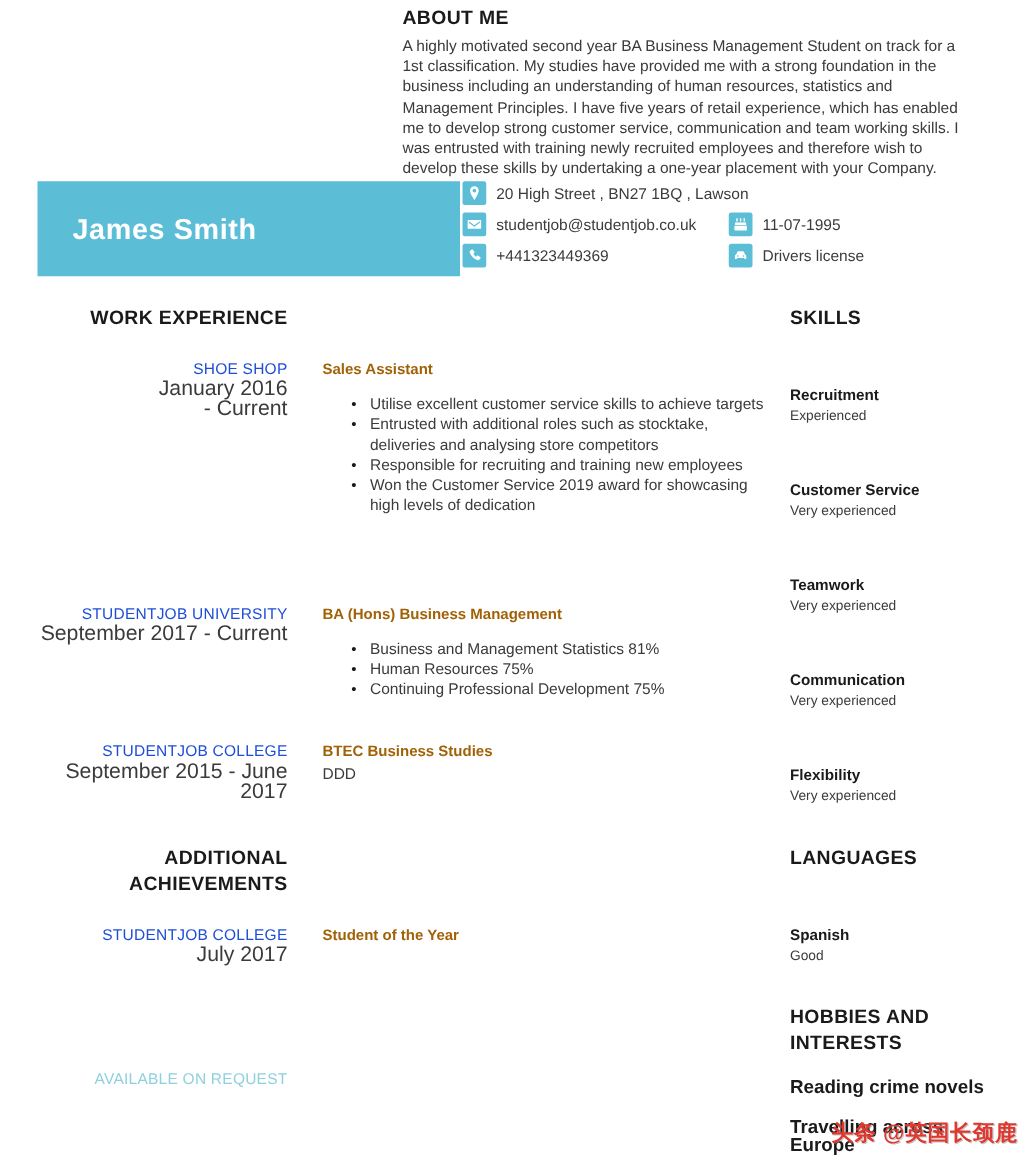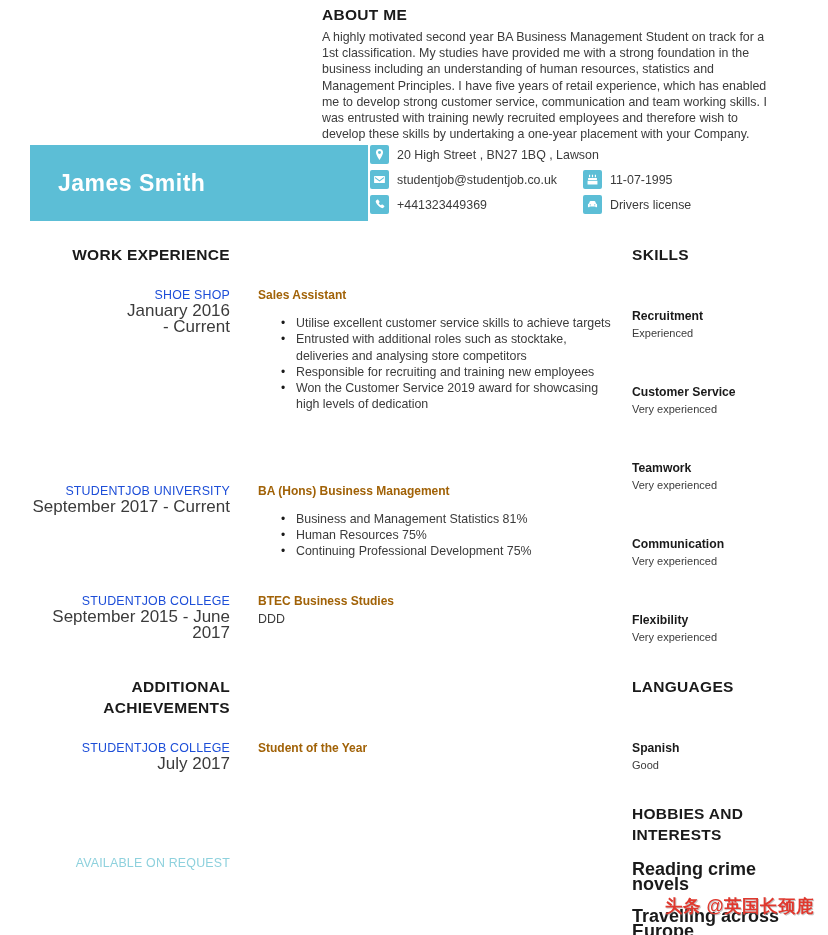--- a/index.html
+++ b/index.html
@@ -55,21 +55,21 @@
   .sidebar { position:absolute; left:632px; top:244px; width:168px; }
   .sidebar .sec-head { width:auto; text-align:left; }
   .skill { margin-top:17px; }
   .skill .sname { font-size:12.2px; font-weight:bold; color:#1a1a1a; line-height:15px;margin-top:44px; }
   .skill .slevel { font-size:11px; color:#3b3b3b; line-height:16px; margin-top:1px; }
   .skills-list { margin-top:11px; }
   .lang-block { margin-top:31px; }
   .lang-list { margin-top:9px; }
   .hobby-block { margin-top:30px; }
   .hobby-block .sec-head { width:150px; }
-  .hobby { font-size:18px; font-weight:bold; color:#1a1a1a; margin-top:17px; line-height:15px; }
+  .hobby { font-size:15px; font-weight:bold; color:#1a1a1a; margin-top:17px; line-height:15px; }
   .hobby:first-of-type { margin-top:26px; }
   
   .gap-work-entry { margin-top:22px; }
   .sec-education { margin-top:47px; }
   .gap-edu1 { margin-top:23px; }
   .gap-edu2 { margin-top:33px; }
   .sec-achieve { margin-top:35px; }
   .gap-ach { margin-top:22px; }
   .sec-refs { margin-top:58px; }
   .gap-refs { margin-top:26px; }

